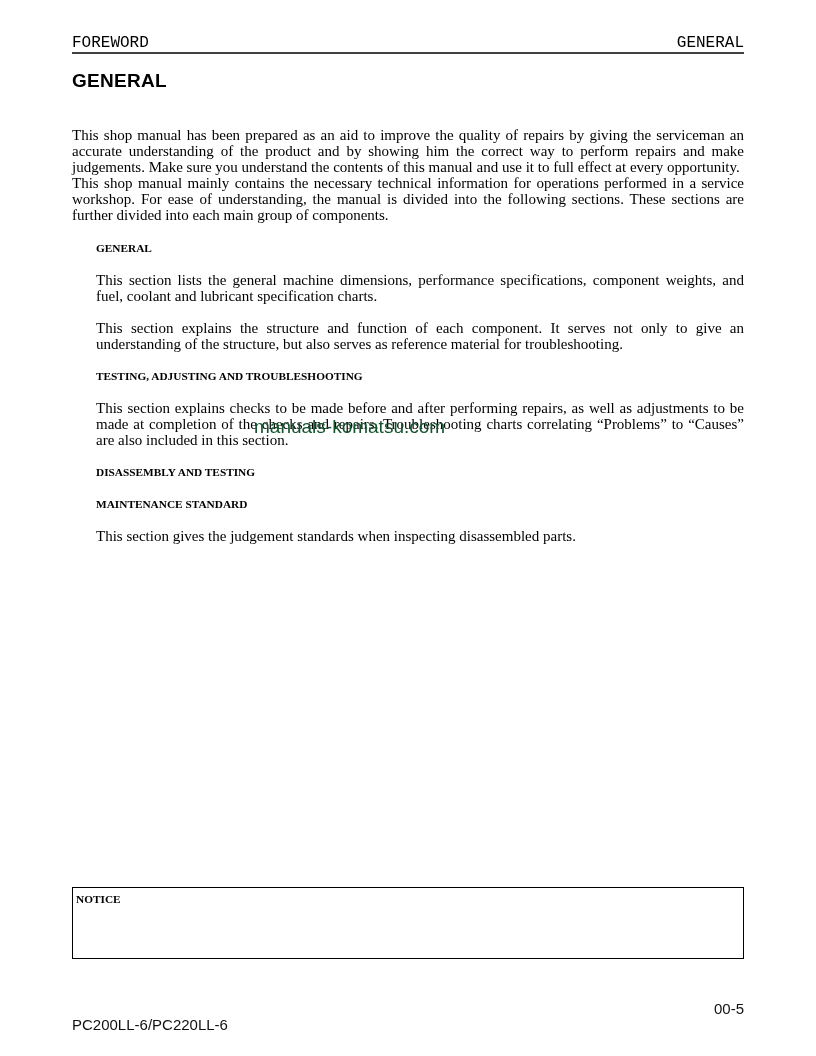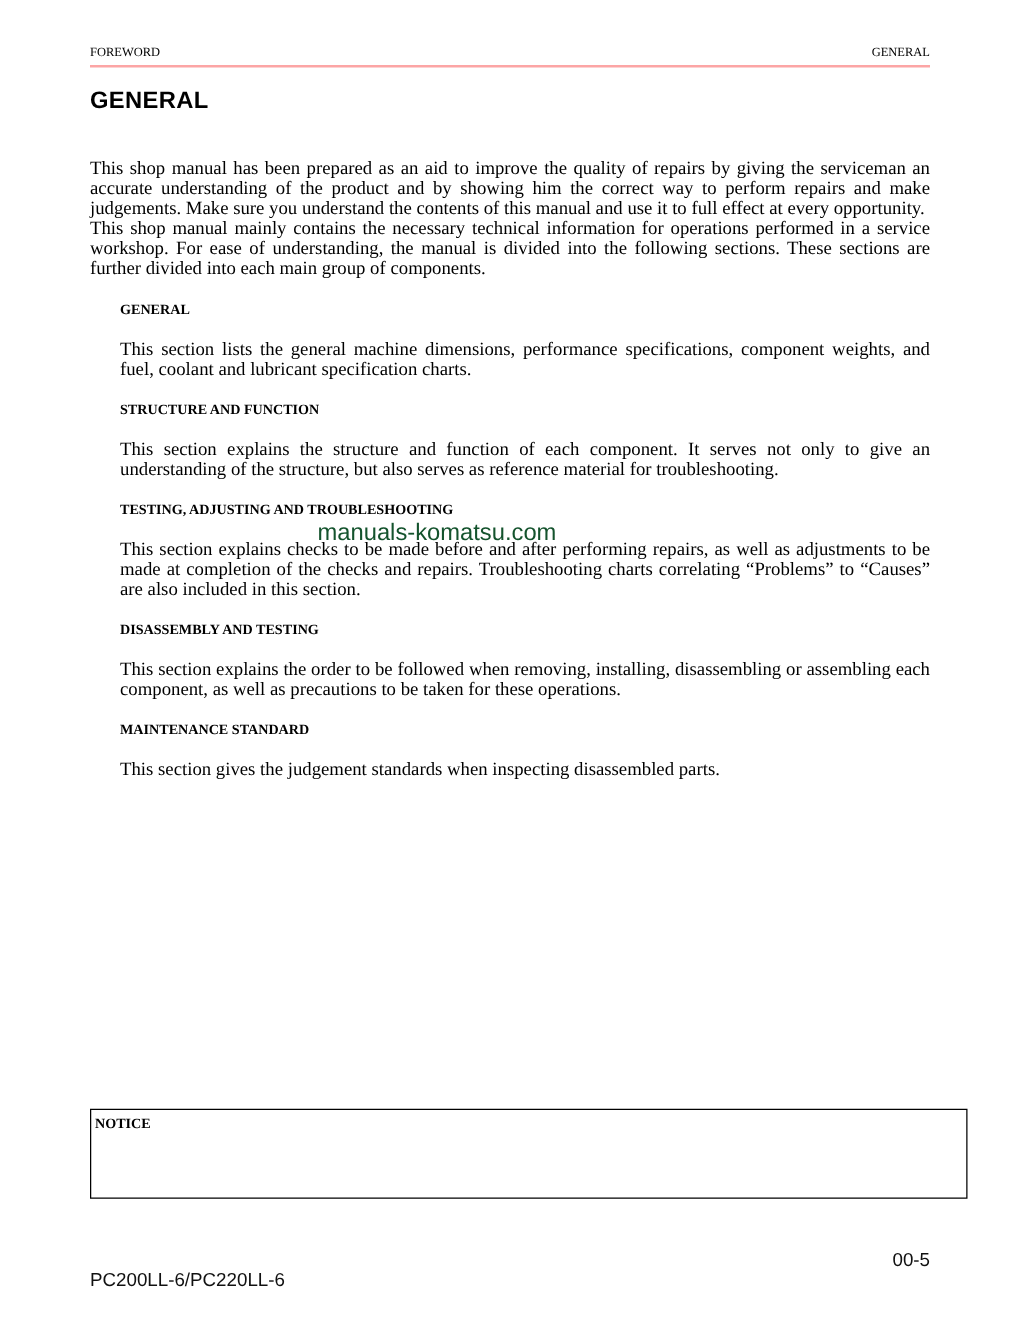--- a/index.html
+++ b/index.html
@@ -13,23 +13,23 @@
       position: relative;
       overflow: hidden;
       color: #000;
     }
     .header {
       position: absolute;
       left: 72px;
       top: 34px;
       width: 672px;
       height: 18px;
-      border-bottom: 2px solid #fca5a5;
-      font-family: Liberation Serif, serif;
-      font-size: 10px;
+      border-bottom: 2px solid #404040;
+      font-family: Liberation Mono, monospace;
+      font-size: 16px;
       line-height: 16px;
     }
     .header .left { position: absolute; left: 0; top: 1px; }
     .header .right { position: absolute; right: 0; top: 1px; }
     .page-title {
       position: absolute;
       left: 72px;
       top: 70px;
       font-family: "Liberation Sans", sans-serif;
       font-weight: bold;
@@ -74,21 +74,20 @@
       font-size: 19px;
       color: #14532d;
     }
     .notice {
       position: absolute;
       left: 72px;
       top: 887px;
       width: 670px;
       height: 70px;
       border: 1px solid #000;
-      padding-left: 30px;
     }
     .notice-heading {
       position: absolute;
       left: 3px;
       top: 3px;
       font-family: "Liberation Serif", serif;
       font-weight: bold;
       font-size: 11.3px;
       line-height: 16px;
     }
@@ -127,30 +126,28 @@
 <div class="intro body-text" style="top:175px;">
   <p>This shop manual mainly contains the necessary technical information for operations performed in a service workshop. For ease of understanding, the manual is divided into the following sections. These sections are further divided into each main group of components.</p>
 </div>
 
 <div class="sections">
   <div class="section">
     <div class="section-heading">GENERAL</div>
     <p class="section-desc body-text">This section lists the general machine dimensions, performance specifications, component weights, and fuel, coolant and lubricant specification charts.</p>
   </div>
   <div class="section">
-    <div class="section-heading">STRUCTURE AND FUNCTION</div>
     <p class="section-desc body-text">This section explains the structure and function of each component. It serves not only to give an understanding of the structure, but also serves as reference material for troubleshooting.</p>
   </div>
   <div class="section">
     <div class="section-heading">TESTING, ADJUSTING AND TROUBLESHOOTING</div>
     <p class="section-desc body-text">This section explains checks to be made before and after performing repairs, as well as adjustments to be made at completion of the checks and repairs. Troubleshooting charts correlating “Problems” to “Causes” are also included in this section.</p>
   </div>
   <div class="section">
     <div class="section-heading">DISASSEMBLY AND TESTING</div>
-    <p class="section-desc body-text">This section explains the order to be followed when removing, installing, disassembling or assembling each component, as well as precautions to be taken for these operations.</p>
   </div>
   <div class="section">
     <div class="section-heading">MAINTENANCE STANDARD</div>
     <p class="section-desc body-text">This section gives the judgement standards when inspecting disassembled parts.</p>
   </div>
 </div>
 
 <div class="watermark">manuals-komatsu.com</div>
 
 <div class="notice">

